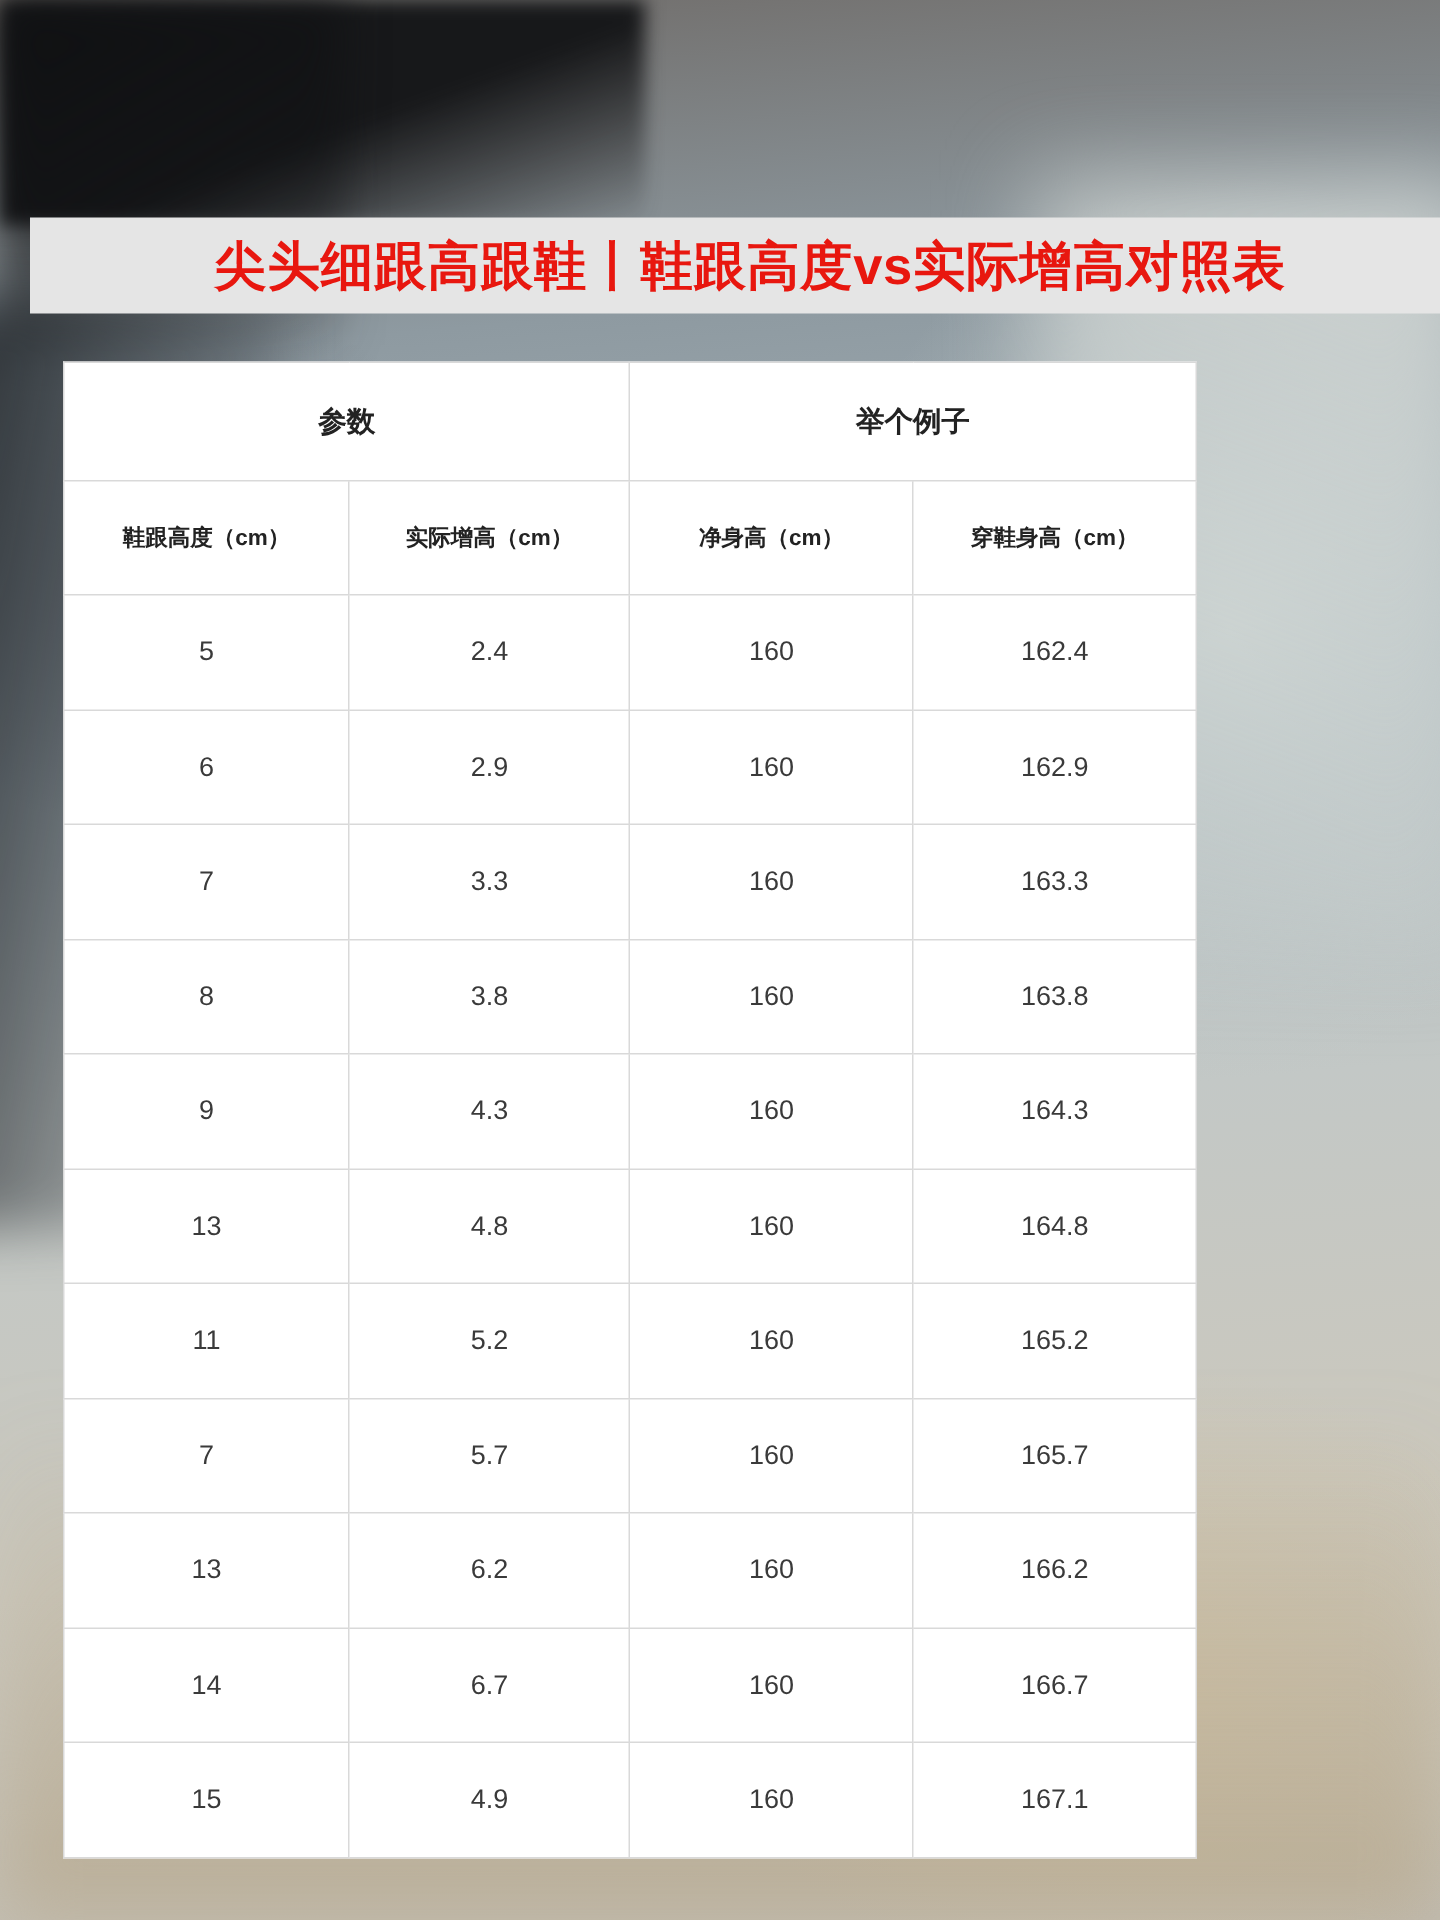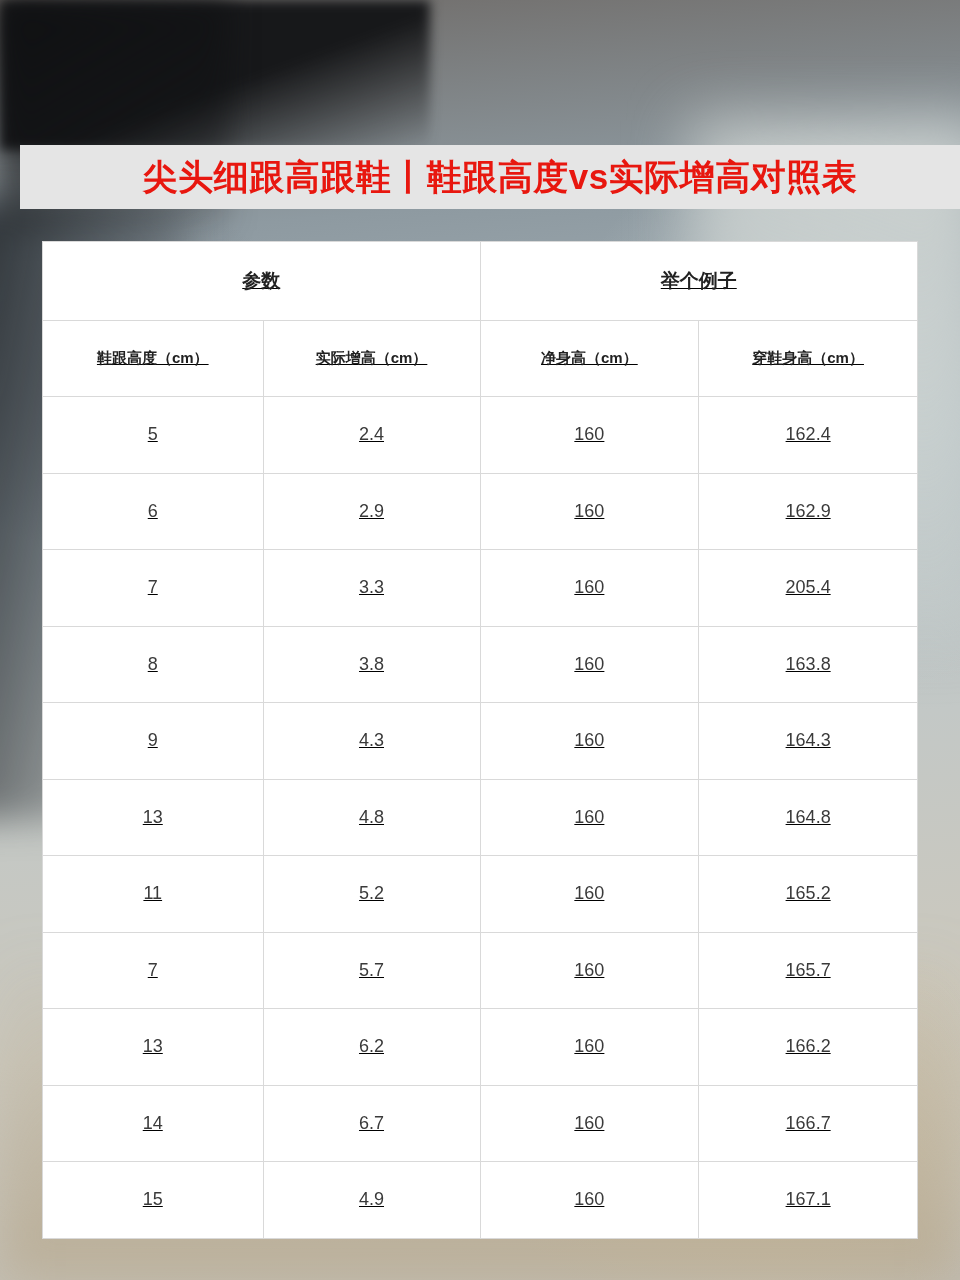--- a/index.html
+++ b/index.html
@@ -81,24 +81,23 @@
     letter-spacing: 0.5px;
     white-space: nowrap;
     font-family: "Liberation Sans", "DejaVu Sans", sans-serif;
   }
 
   
   #table-card {
     position: absolute;
     left: 42px;
     top: 241px;
-    width: 876px;
+    width: 756px;
     background: #ffffff;
     box-sizing: border-box;
-    text-decoration: underline;
   }
   table.cmp {
     border-collapse: collapse;
     width: 100%;
     table-layout: fixed;
   }
   table.cmp col.c1 { width: 25.2%; }
   table.cmp col.c2 { width: 24.8%; }
   table.cmp col.c3 { width: 25.0%; }
   table.cmp col.c4 { width: 25.0%; }
@@ -177,21 +176,21 @@
       <tr class="data-row">
         <td>6</td>
         <td>2.9</td>
         <td>160</td>
         <td>162.9</td>
       </tr>
       <tr class="data-row">
         <td>7</td>
         <td>3.3</td>
         <td>160</td>
-        <td>205.4</td>
+        <td>163.3</td>
       </tr>
       <tr class="data-row">
         <td>8</td>
         <td>3.8</td>
         <td>160</td>
         <td>163.8</td>
       </tr>
       <tr class="data-row">
         <td>9</td>
         <td>4.3</td>

